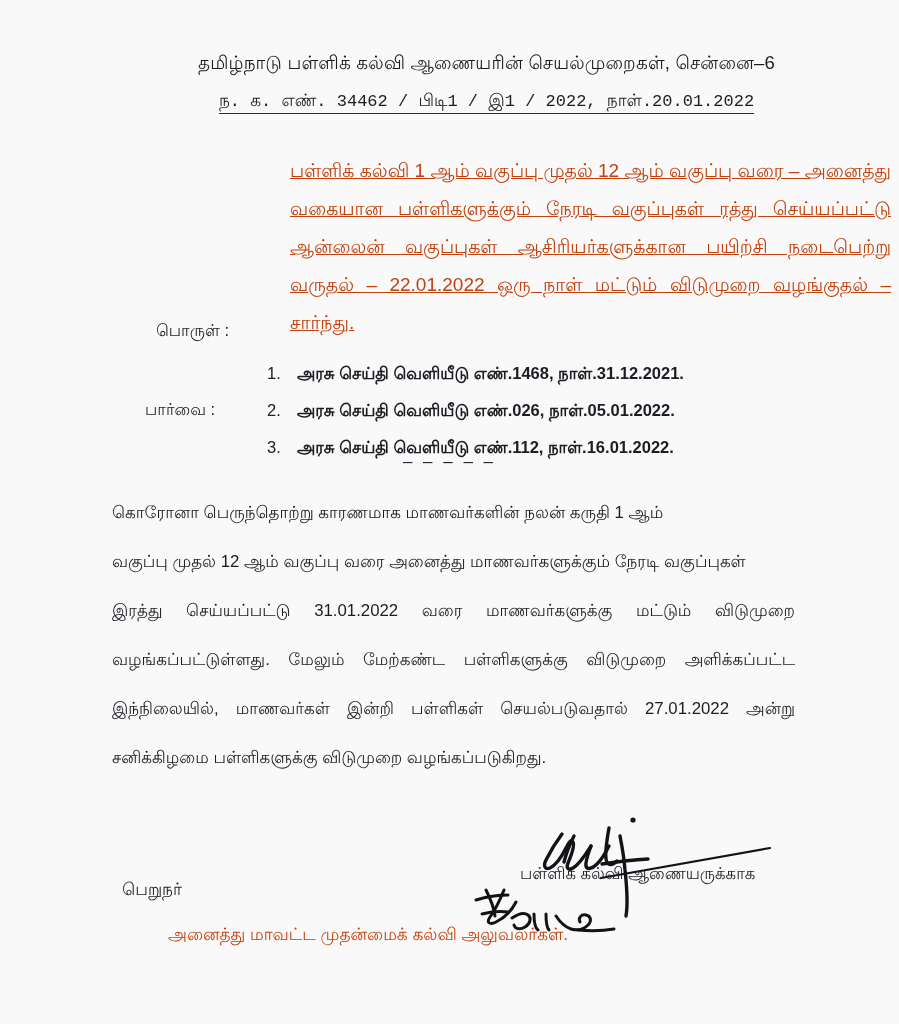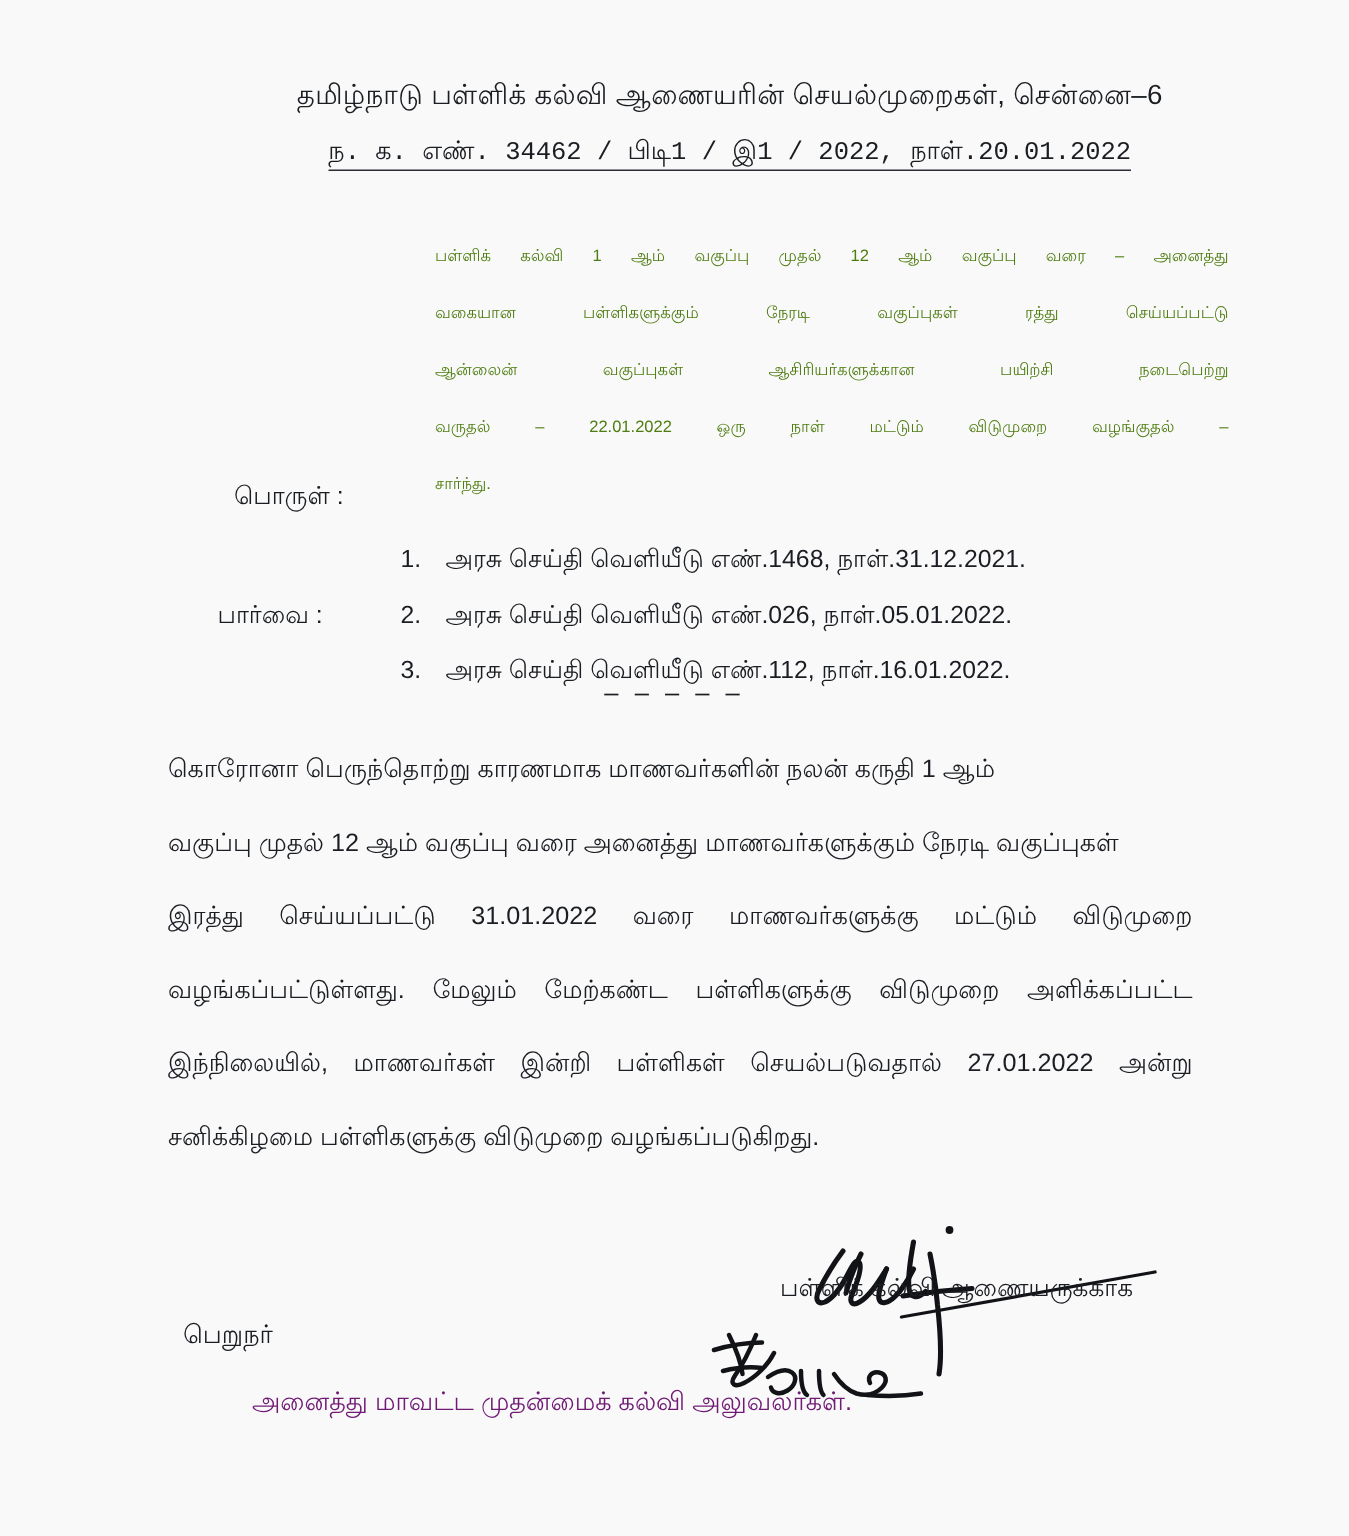--- a/index.html
+++ b/index.html
@@ -64,25 +64,26 @@
     font-size: 16.5px;
     white-space: nowrap;
     flex: 0 0 auto;
     color: #1a1d22;
   }
   .subject-label {
     width: 98px;
   }
   .subject-body {
     flex: 1 1 auto;
-    font-size: 11px;
+    font-size: 19px;
     line-height: 38px;
     text-align: justify;
     text-justify: inter-word;
-    color: #4d7c0f;
+    color: #c2410c;
+    text-decoration: underline;
   }
   .sub-line {
     display: block;
     text-align: justify;
     text-align-last: justify;
     white-space: nowrap;
   }
   .sub-line.free {
     text-align-last: left;
   }
@@ -112,20 +113,21 @@
     white-space: nowrap;
     color: #1a1d22;
     display: flex;
   }
   .ref-num {
     width: 30px;
     flex: 0 0 auto;
   }
   .ref-text {
     flex: 1 1 auto;
+    font-weight: bold;
   }
 
   
   .separator {
     position: absolute;
     top: 452px;
     left: 0;
     width: 899px;
     text-align: center;
     font-size: 17px;
@@ -161,41 +163,41 @@
     width: 340px;
     height: 110px;
   }
   .sig-svg {
     position: absolute;
     top: 0;
     left: 0;
   }
   .sig-caption {
     position: absolute;
-    top: 44px;
+    top: 58px;
     left: 50px;
     font-size: 16.5px;
     white-space: nowrap;
     color: #1a1d22;
   }
 
   
   .recipient-label {
     position: absolute;
     top: 880px;
     left: 122px;
     font-size: 17px;
     color: #1a1d22;
   }
   .recipient-value {
     position: absolute;
     top: 925px;
     left: 168px;
     font-size: 17px;
-    color: #701a75;
+    color: #c2410c;
     white-space: nowrap;
     text-align: right;
   }
   .initial-area {
     position: absolute;
     top: 884px;
     left: 468px;
     width: 170px;
     height: 62px;
   }

